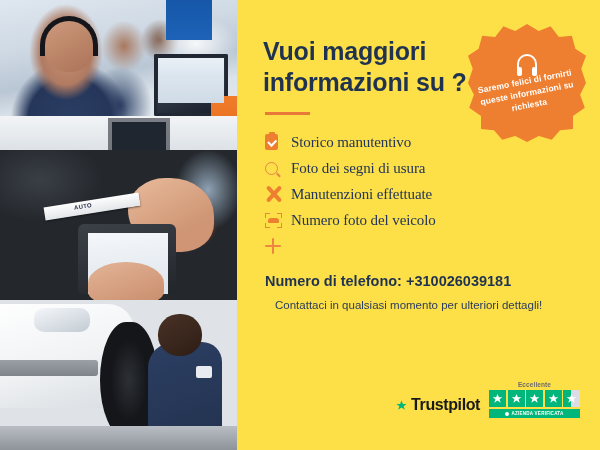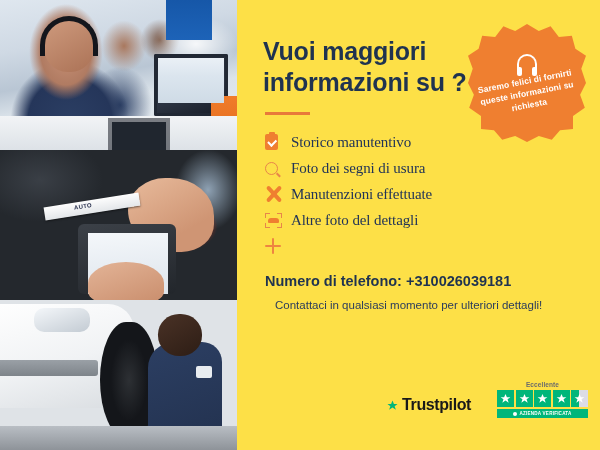--- a/index.html
+++ b/index.html
@@ -151,21 +151,21 @@
   .i-plus { position:relative; width:16px; height:16px; }
   .i-plus:before,.i-plus:after{ content:""; position:absolute; background:#ee8540; border-radius:1px; }
   .i-plus:before{ left:7px; top:0; width:2px; height:16px; }
   .i-plus:after{ left:0; top:7px; width:16px; height:2px; }
 
   
   .phone { color:#1f3350; font-size:14.5px; font-weight:bold; margin:14px 0 7px 2px; }
   .body-copy { color:#2b3c5c; font-size:11.5px; line-height:1.58; margin-left:12px; }
 
   
-  .tp { position:absolute; right:12px; bottom:32px; display:flex; align-items:flex-end; gap:26px; }
+  .tp { position:absolute; right:20px; bottom:32px; display:flex; align-items:flex-end; gap:9px; }
   .tp-logo { display:flex; align-items:center; gap:4px; padding-bottom:4px; }
   .tp-wordmark { color:#191919; font-size:16px; font-weight:bold; letter-spacing:-.4px; }
   .tp-right { display:flex; flex-direction:column; align-items:center; }
   .tp-ecc { color:#6b6b6b; font-size:6.5px; font-weight:bold; margin-bottom:2px; letter-spacing:.1px; }
   .stars { display:flex; gap:1.5px; }
   .st { width:17px; height:17px; background:#00b67a; display:flex; align-items:center;
     justify-content:center; }
   .st.half { background:linear-gradient(90deg,#00b67a 50%,#dcdce6 50%); }
   .verif { margin-top:2.5px; background:#00b67a; color:#fff; font-size:4.6px; font-weight:bold;
     padding:2px 4px; display:flex; align-items:center; gap:2px; letter-spacing:.2px;
@@ -243,21 +243,21 @@
       <div class="row">
         <div class="ico">
           <div class="i-frame">
               <span></span>
               <span></span>
               <span></span>
               <span></span>
               <b></b>
             </div>
         </div>
-        <div class="lbl">Altre foto del dettagli</div>
+        <div class="lbl">Numero foto del veicolo</div>
       </div>
       <div class="row">
         <div class="ico">
             <div class="i-plus"></div>
           </div>
       </div>
     </div>
 
     <div class="phone">Numero di telefono: +310026039181</div>
     <div class="body-copy">

